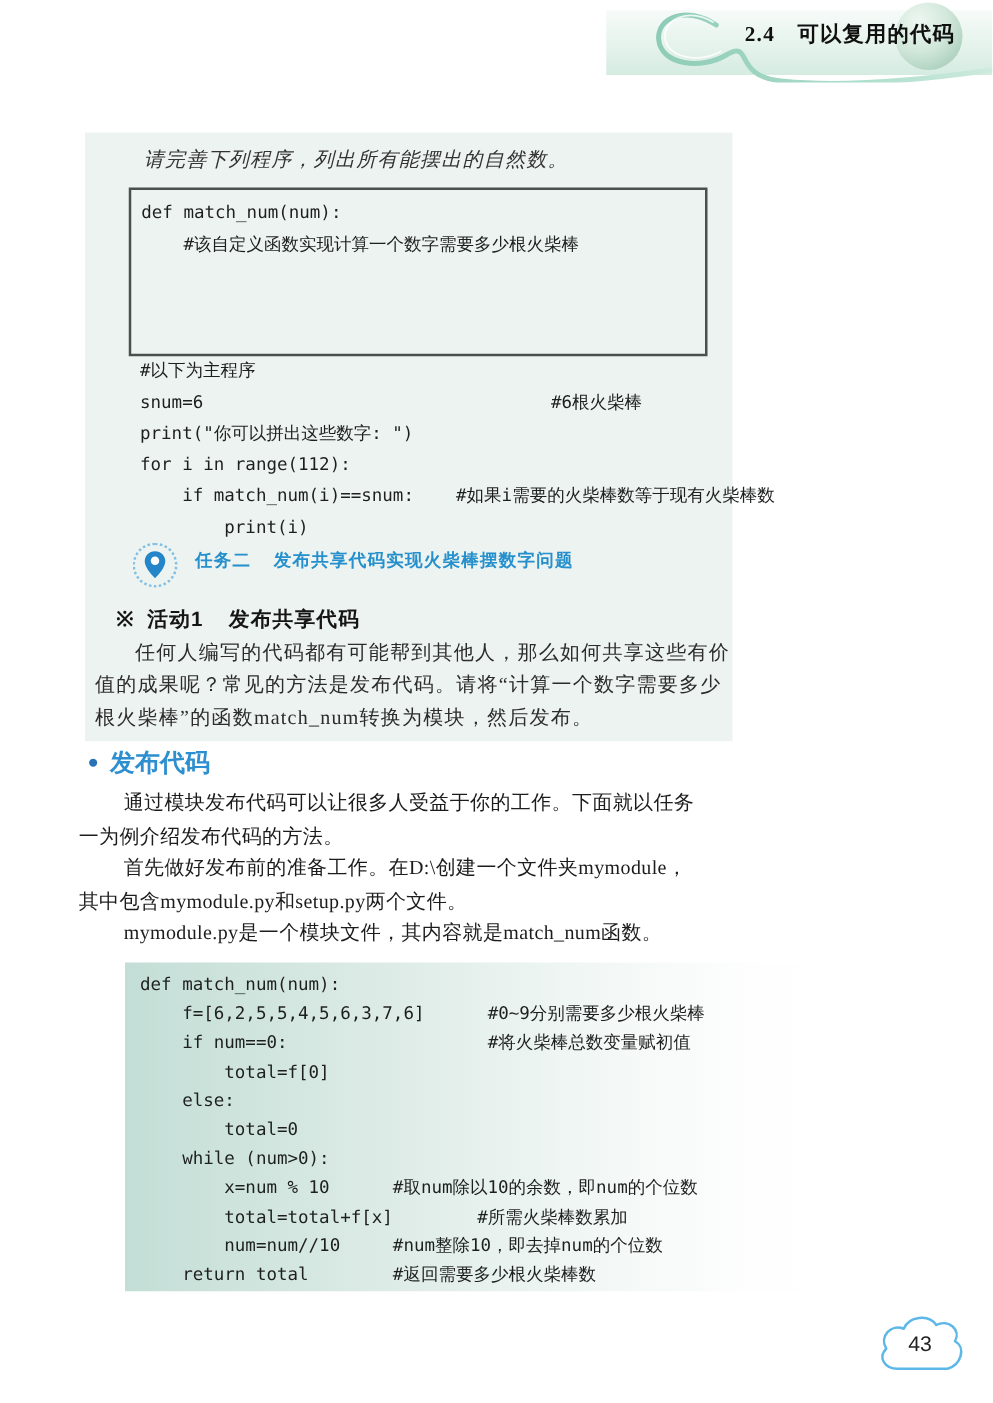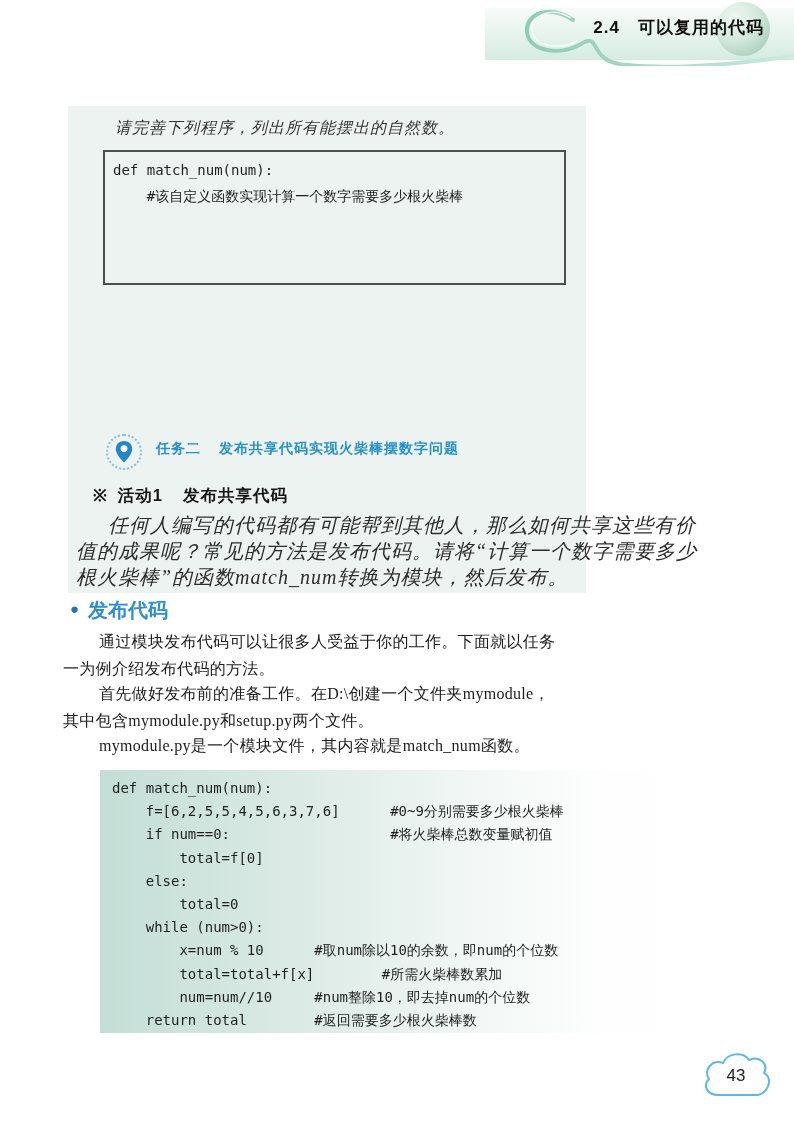--- a/index.html
+++ b/index.html
@@ -4,21 +4,21 @@
 <style>
   html,body{margin:0;padding:0;}
   body{width:794px;height:1122px;background:#ffffff;font-family:"Liberation Serif","DejaVu Serif",serif;color:#222;}
   .page{position:relative;width:794px;height:1122px;overflow:hidden;background:#ffffff;}
 
   
   .band{position:absolute;left:485px;top:8px;width:309px;height:52px;
         background:linear-gradient(180deg,#f7fbf9 0%,#e5f3ec 55%,#d5ebe1 100%);}
   .band svg{position:absolute;left:0;top:-6px;}
   .chapter-title{position:absolute;right:30px;top:16px;font-weight:bold;font-size:17px;
-        letter-spacing:1px;color:#101010;z-index:3;font-family:Liberation Sans, sans-serif;}
+        letter-spacing:1px;color:#101010;z-index:3;font-family:Liberation Serif, serif;}
   .globe{position:absolute;left:231px;top:-6px;width:54px;height:54px;border-radius:50%;
         background:radial-gradient(circle at 35% 30%,#eef8f2 0%,#cfe6d8 45%,#a8cdb9 80%,#9bc2ac 100%);
         opacity:.9;z-index:1;}
 
   
   .panel1{position:absolute;left:68px;top:106px;width:518px;height:487px;background:#edf3f1;}
   .intro-line{position:absolute;left:47px;top:12px;font-size:16px;letter-spacing:1px;color:#333;
         font-style:italic;}
   .code-box{position:absolute;left:35px;top:44px;width:459px;height:131px;border:2px solid #4a4f4f;}
   pre{margin:0;font-family:"DejaVu Sans Mono","Liberation Mono",monospace;font-size:14px;color:#1d1f1f;}
@@ -30,21 +30,21 @@
         border-radius:50%;box-sizing:border-box;}
   .pin-badge svg{position:absolute;left:3px;top:3px;}
   .task-text{position:absolute;left:50px;top:8px;white-space:nowrap;font-family:"Liberation Sans",sans-serif;
         font-weight:bold;font-size:14px;color:#2590cc;letter-spacing:1px;}
   .task-gap{display:inline-block;width:18px;}
 
   .activity-row{position:absolute;left:25px;top:377px;white-space:nowrap;font-family:"Liberation Sans",sans-serif;
         font-weight:bold;font-size:16.5px;color:#151515;letter-spacing:1px;}
   .activity-row .gap{display:inline-block;width:10px;}
 
-  .kai-line{position:absolute;font-size:20px;letter-spacing:1px;color:#2c2c2c;font-style:italic;white-space:nowrap;}
+  .kai-line{position:absolute;font-size:16px;letter-spacing:1px;color:#2c2c2c;white-space:nowrap;}
 
   
   .section-head{position:absolute;left:70px;top:597px;white-space:nowrap;font-family:"Liberation Sans",sans-serif;
         font-weight:bold;font-size:20px;color:#2e8fd0;}
   .section-head .bullet{color:#2a72b8;font-size:15px;vertical-align:3px;margin-right:9px;}
   .body-line{position:absolute;font-size:16px;letter-spacing:.3px;color:#1c1c1c;white-space:nowrap;
         font-family:"Liberation Serif","DejaVu Serif",serif;}
 
   
   .panel2{position:absolute;left:100px;top:770px;width:595px;height:263px;
@@ -78,20 +78,26 @@
   <div class="chapter-title">2.4　可以复用的代码</div>
 
   <div class="panel1">
     <div class="intro-line">请完善下列程序，列出所有能摆出的自然数。</div>
 
     <div class="code-box">
       <pre>def match_num(num):
     #该自定义函数实现计算一个数字需要多少根火柴棒</pre>
     </div>
 
+    <pre class="main-code">#以下为主程序
+snum=6                                 #6根火柴棒
+print("你可以拼出这些数字: ")
+for i in range(112):
+    if match_num(i)==snum:    #如果i需要的火柴棒数等于现有火柴棒数
+        print(i)</pre>
 
     <div class="task-row">
       <div class="pin-badge">
         <svg width="26" height="26" viewBox="0 0 26 26">
           <path d="M13,2 C8.2,2 4.8,5.6 4.8,10 C4.8,16 13,23.5 13,23.5 C13,23.5 21.2,16 21.2,10 C21.2,5.6 17.8,2 13,2 Z" fill="#2486c8"></path>
           <circle cx="13" cy="9.6" r="3.4" fill="#ffffff"></circle>
         </svg>
       </div>
       <div class="task-text">
         <span>任务二</span><span class="task-gap"></span><span>发布共享代码实现火柴棒摆数字问题</span>

